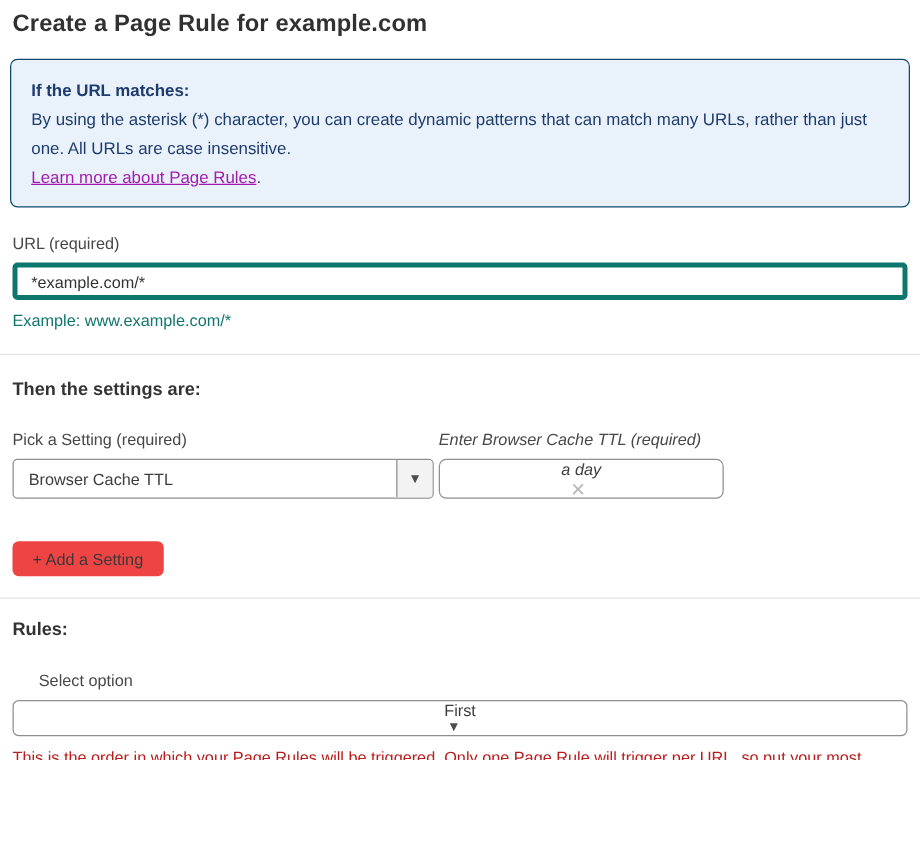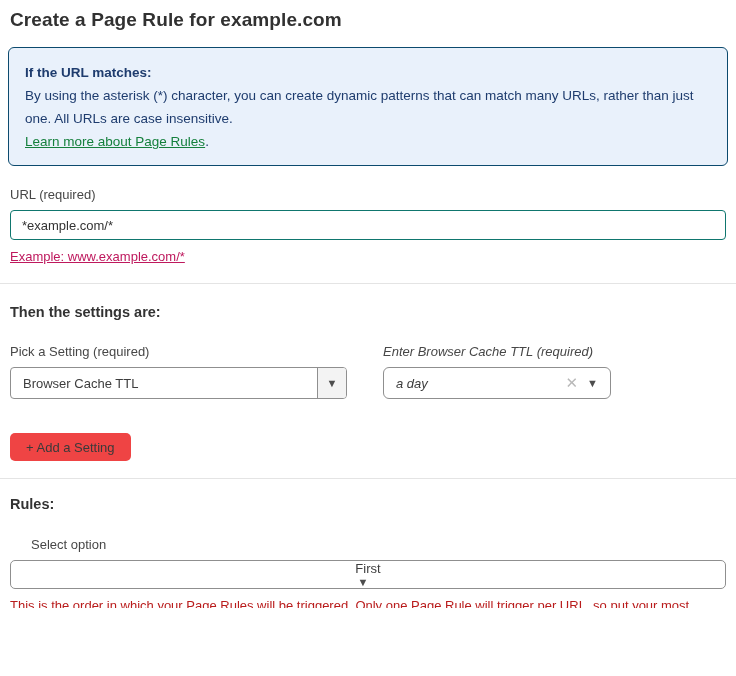--- a/index.html
+++ b/index.html
@@ -29,63 +29,62 @@
     border: 1px solid #0c4a6e;
     border-radius: 6px;
     padding: 13px 16px 12px 16px;
     color: #1e3c6e;
     font-size: 13.5px;
     line-height: 23px;
     margin-bottom: 21px;
   }
   .info-heading { font-weight: bold; }
   .info-link a {
-    color: #15803d;
+    color: #a21caf;
     text-decoration: underline;
     cursor: pointer;
     margin-top: 40px;
   }
   .field-label {
     font-size: 13px;
     color: #474747;
     margin-bottom: 8px;
   }
   .text-input {
     display: block;
     width: 716px;
     height: 30px;
-    border: 1px solid #0f766e;
+    border: 4px solid #0f766e;
     border-radius: 4px;
     padding: 0 11px;
     font-size: 13px;
     color: #333333;
     font-family: "Liberation Sans", "DejaVu Sans", sans-serif;
     background: #ffffff;
   }
   .helper-text {
     font-size: 13px;
-    color: #be185d;
+    color: #0f766e;
     margin-top: 7px;
     line-height: 19px;
-    text-decoration: underline;
   }
   hr.divider {
     border: none;
     border-top: 1px solid #e4e4e4;
     margin: 17px -10px 0 -10px;
   }
   .section-heading {
     font-size: 14.5px;
     font-weight: bold;
     color: #333333;
     margin-top: 20px;
   }
   .settings-row {
     display: flex;
-    gap: 36px;
+    gap: 4px;
     margin-top: 24px;
   }
   .setting-col-1 { width: 337px; }
   .setting-col-2 { width: 228px; font-style: italic; }
   .select-box {
     margin-top: 8px;
     height: 32px;
     border: 1px solid #8f8f8f;
     border-radius: 4px;
     background: #ffffff;
@@ -105,21 +104,21 @@
     width: 29px;
     height: 100%;
     border-left: 1px solid #8f8f8f;
     background: #f3f3f3;
     display: flex;
     align-items: center;
     justify-content: center;
     color: #4d4d4d;
     font-size: 11px;
   }
-  .combo-box { border-radius: 6px; border-color: #8f8f8f; }
+  .combo-box { border-radius: 6px; border-color: #8f8f8f; flex-direction: column; }
   .combo-clear {
     color: #b9b9b9;
     font-size: 15px;
     padding: 0 9px 0 4px;
     cursor: pointer;
   }
   .combo-caret {
     color: #4d4d4d;
     font-size: 11px;
     padding-right: 12px;

